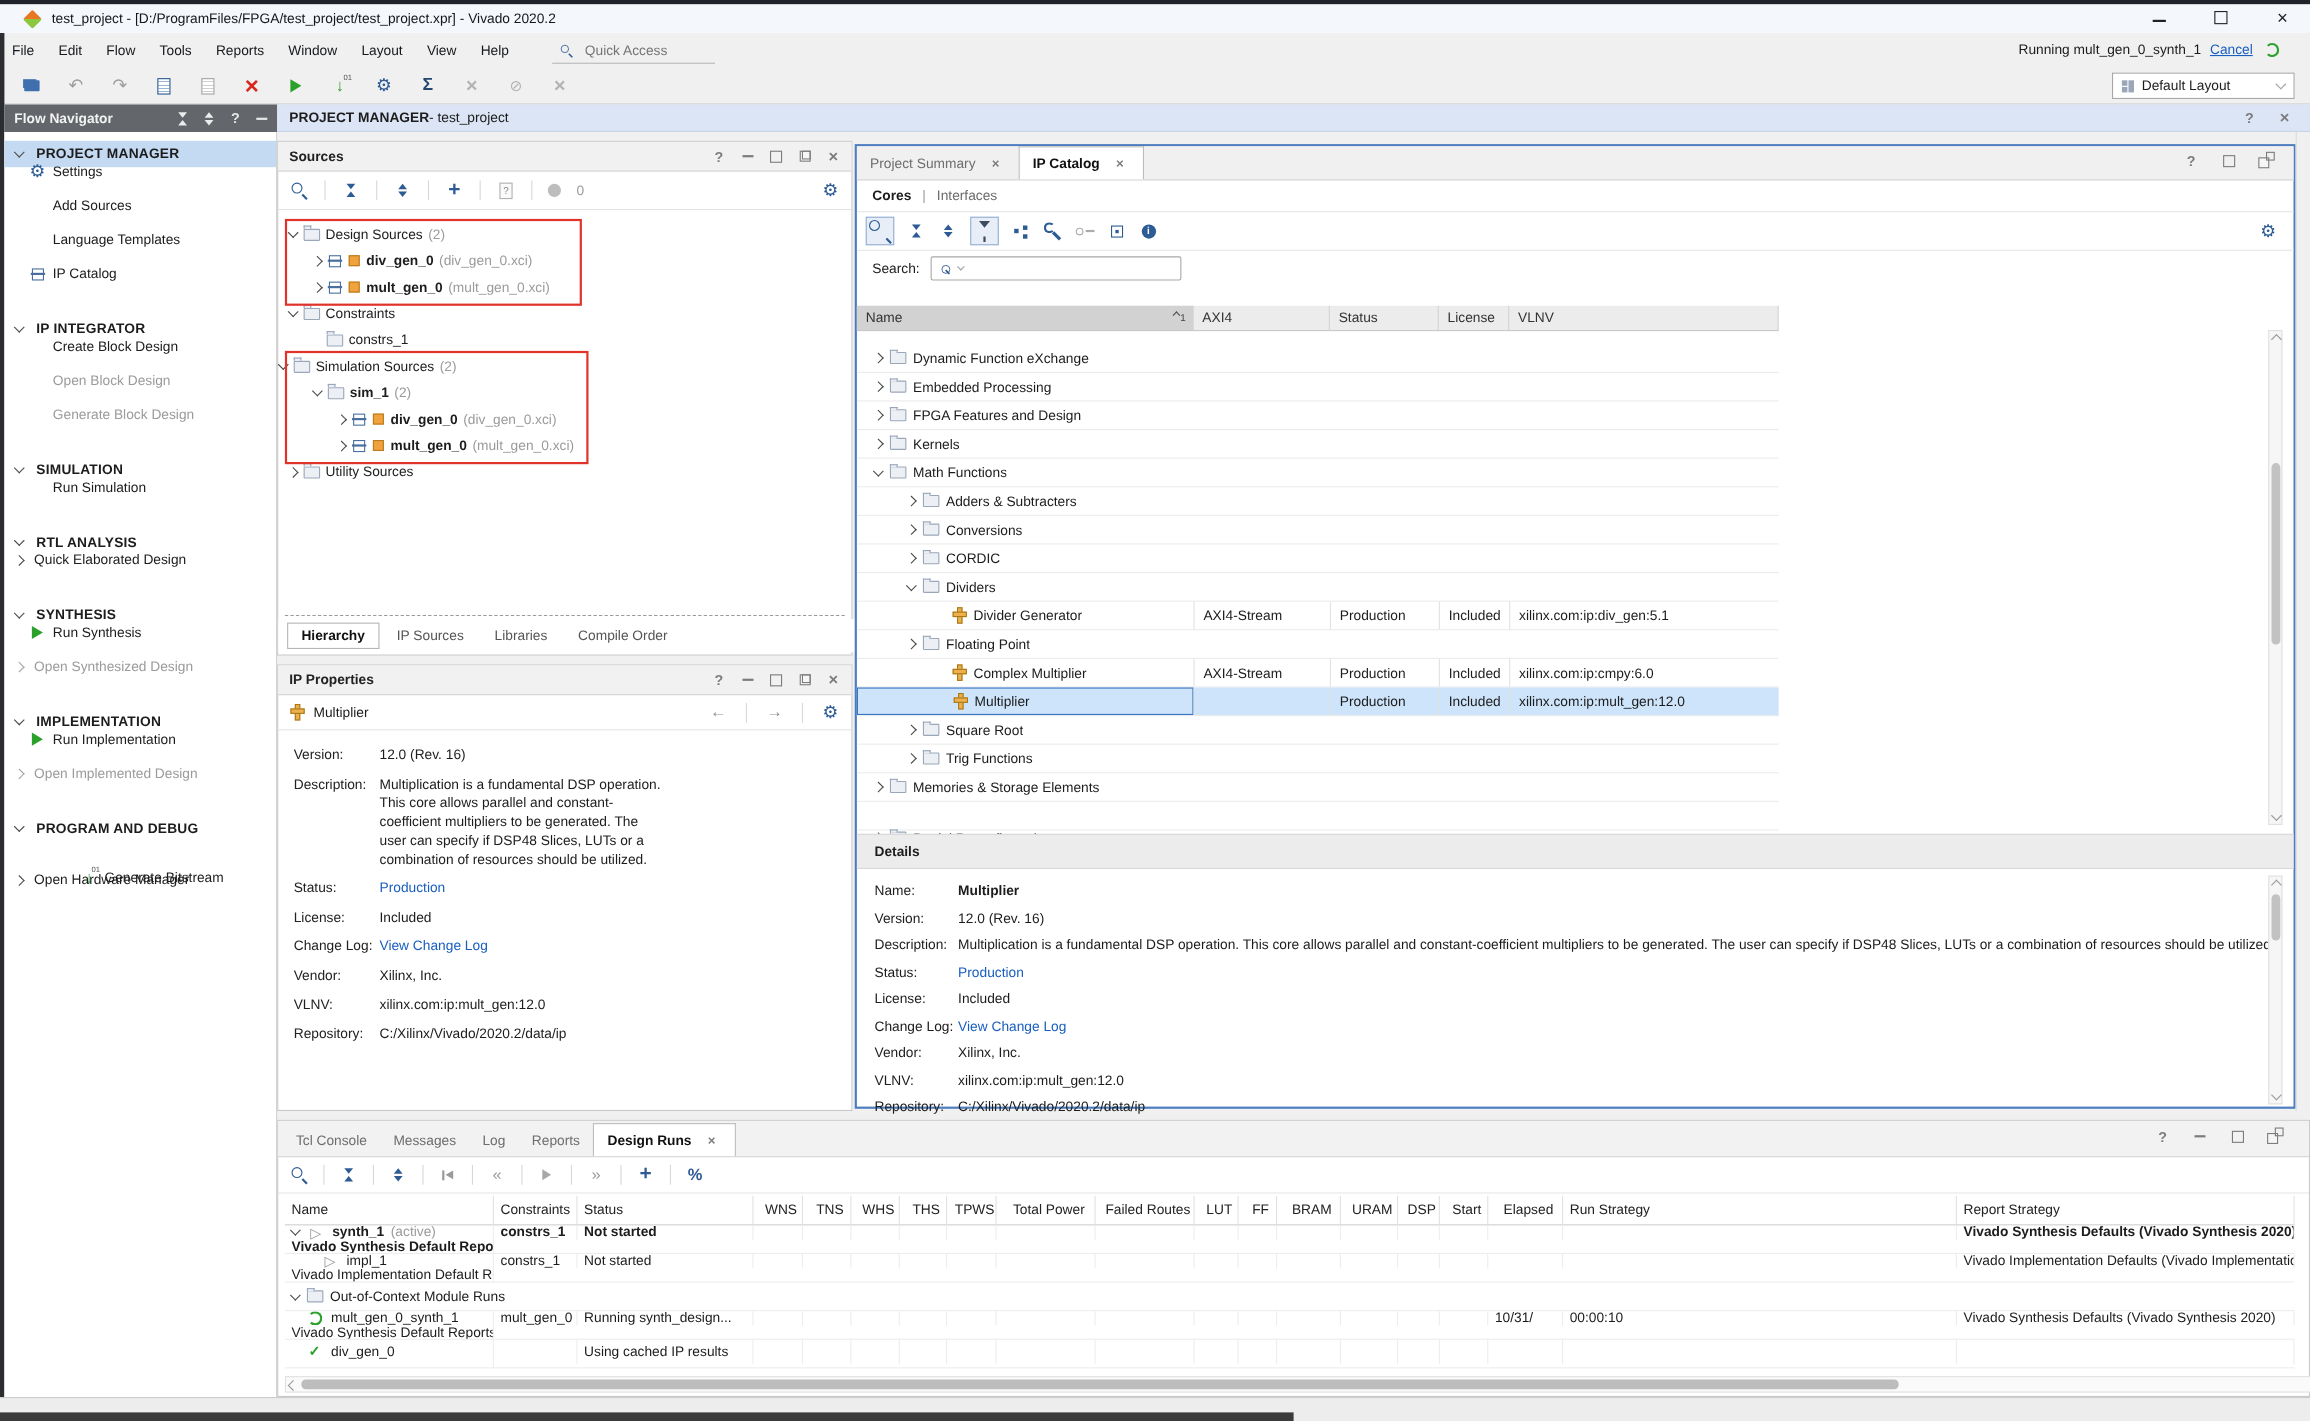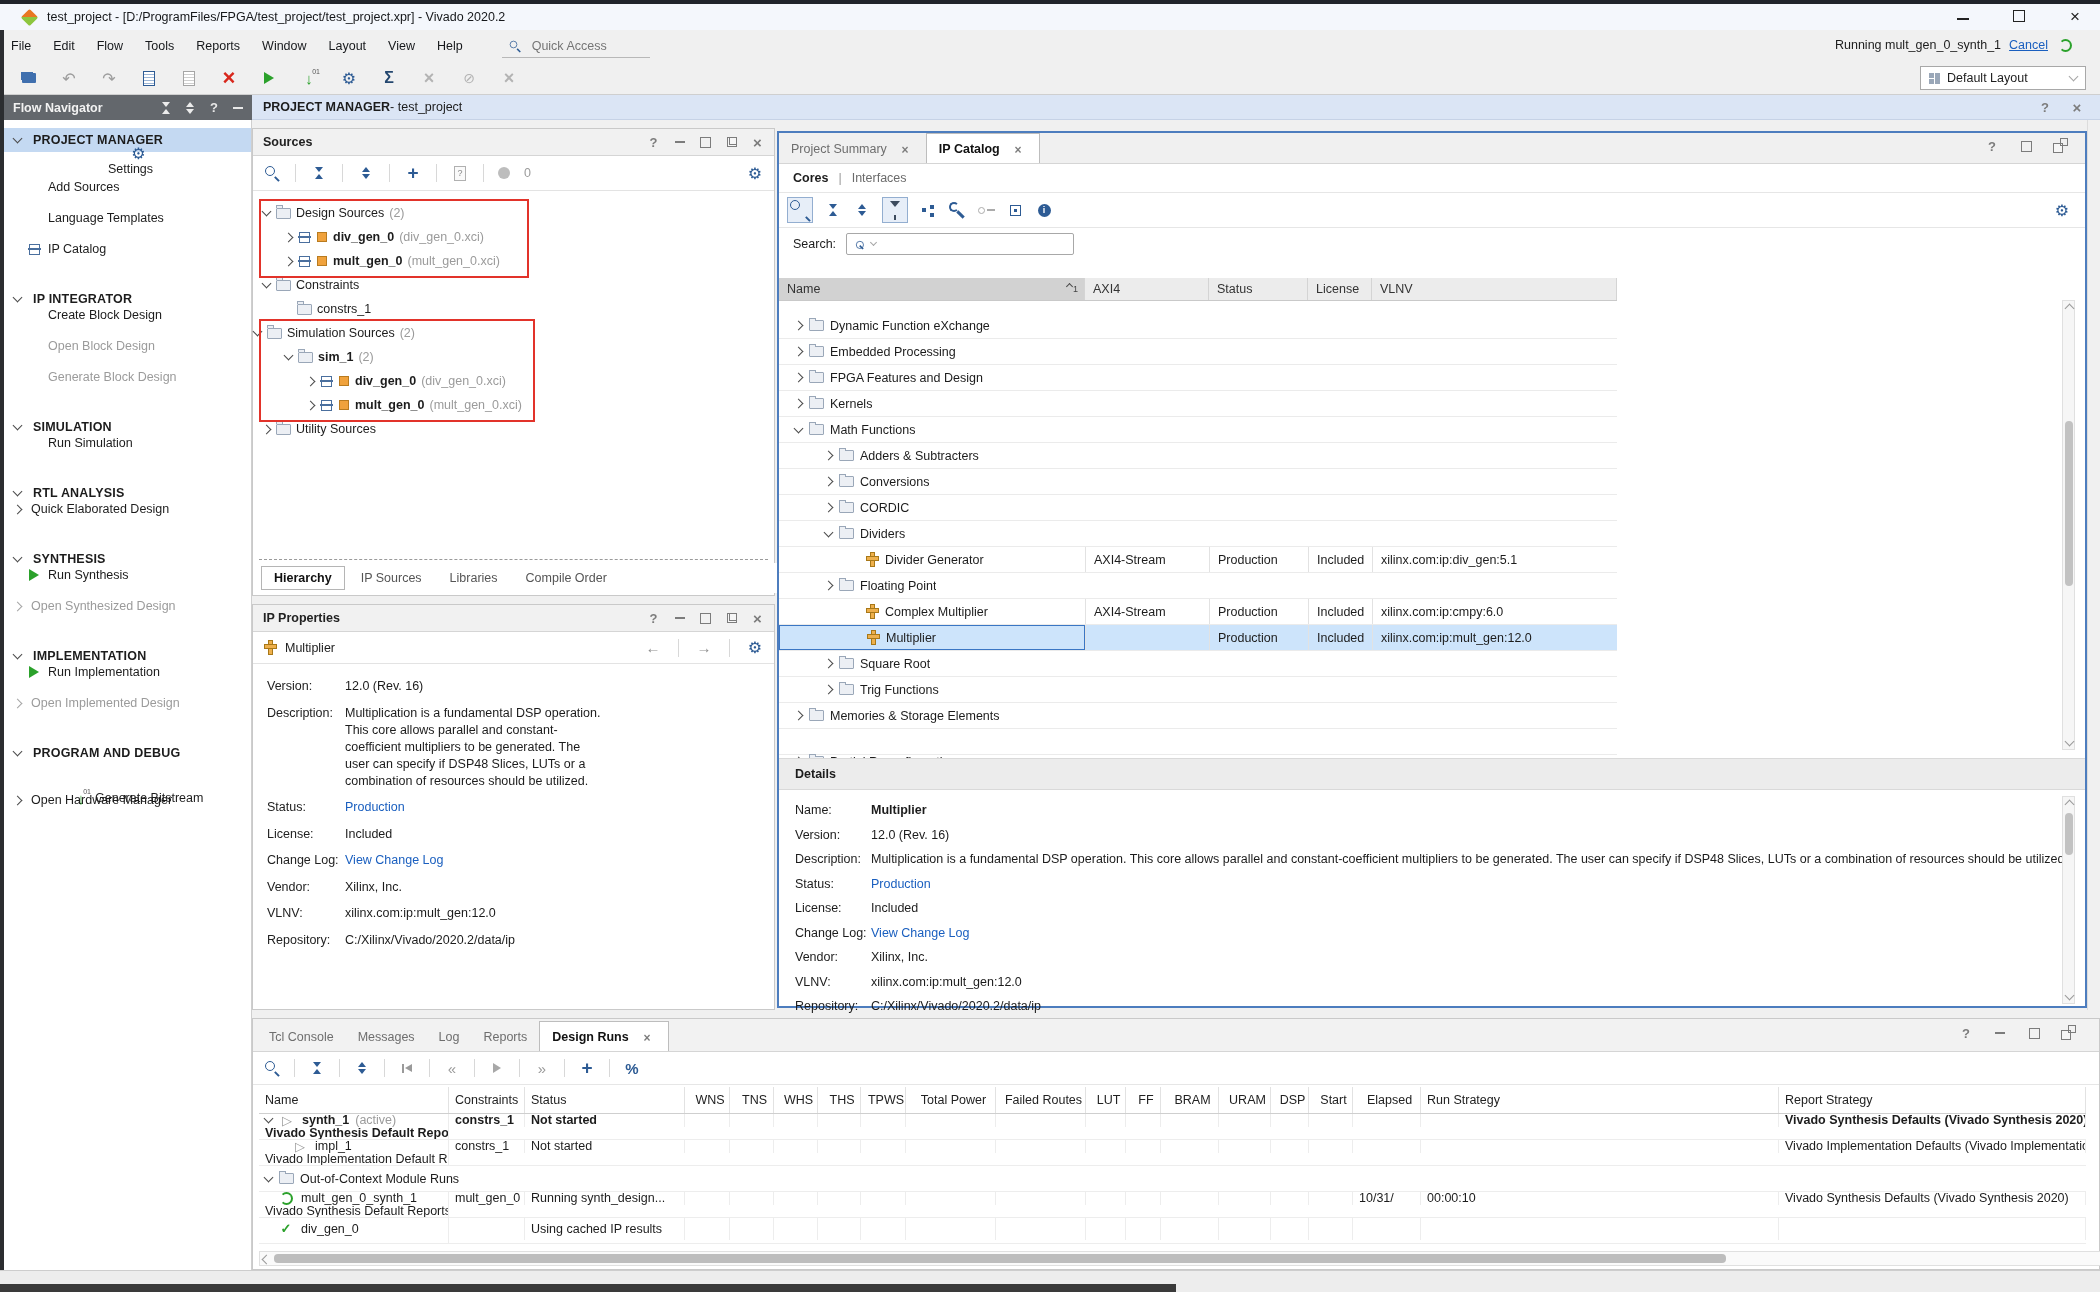--- a/index.html
+++ b/index.html
@@ -286,21 +286,21 @@
       <span class="ic ic-help"></span>
       <span class="ic ic-close"></span>
     </span>
   </div>
 
   <div class="abs" id="sidebar">
       <div class="sb-row sb-head sb-sel" style="top: 8px;">
         <span class="chv down"></span>
         <span class="sb-txt" style="margin-left: 12px;">PROJECT MANAGER</span>
       </div>
-      <div class="sb-row" style="top: 24px; flex-direction: column;">
+      <div class="sb-row" style="top: 24px;">
         <span class="ic ic-gear sb-ico"></span>
         <span class="sb-txt">Settings</span>
       </div>
       <div class="sb-row" style="top: 55px;">
         <span class="sb-txt noic">Add Sources</span>
       </div>
       <div class="sb-row" style="top: 86px;">
         <span class="sb-txt noic">Language Templates</span>
       </div>
       <div class="sb-row" style="top: 117px;">

